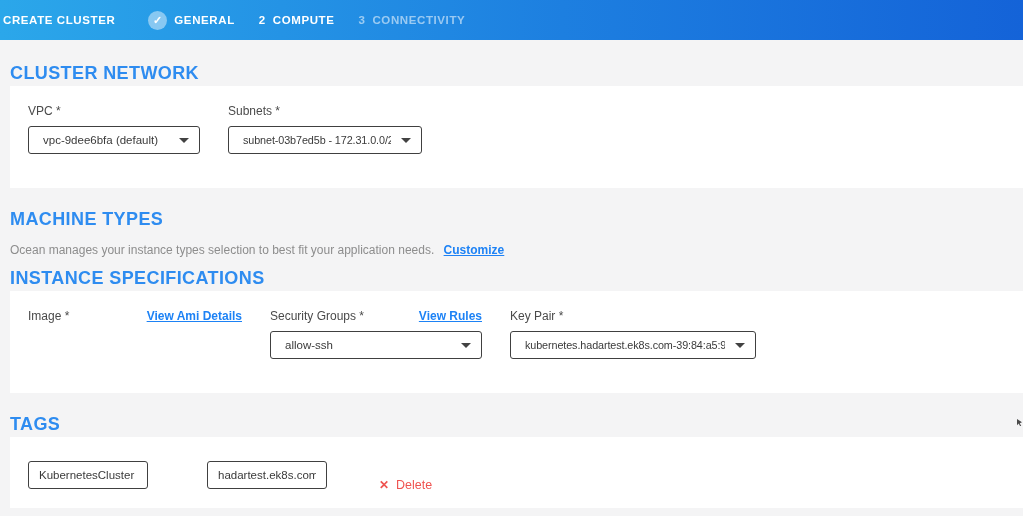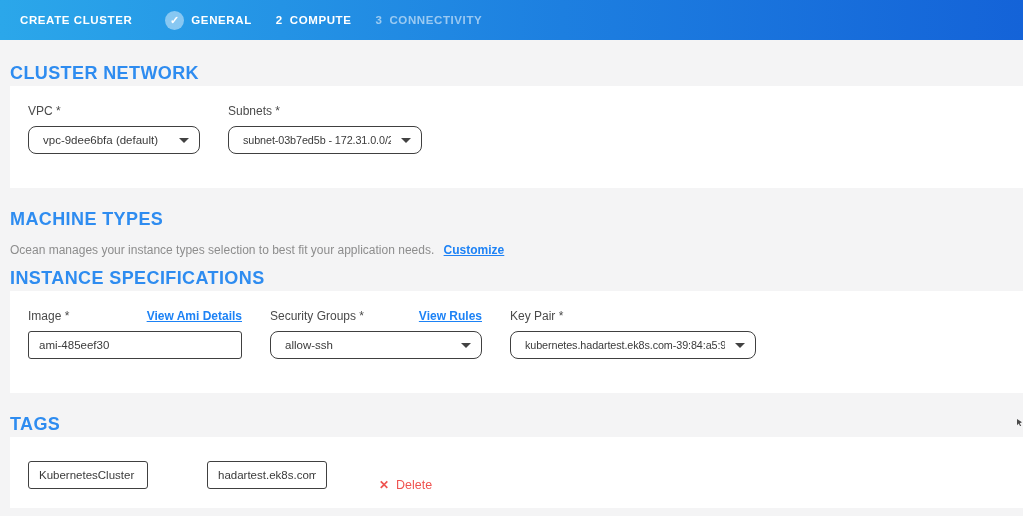--- a/index.html
+++ b/index.html
@@ -11,21 +11,21 @@
     position:relative;
     color:#3c3c3c;
   }
 
   
   .topbar {
     height:40px;
     background:linear-gradient(90deg,#2ba7ea 0%, #1d7fe0 55%, #1463d8 100%);
     display:flex;
     align-items:center;
-    padding-left:20px;
+    padding-left:3px;
     color:#ffffff;
   }
   .topbar-title {
     font-size:11.5px;
     font-weight:bold;
     letter-spacing:.6px;
     margin-right:33px;
   }
   .steps { display:flex; align-items:center; gap:24px; }
   .step {
@@ -96,21 +96,21 @@
     height:28px;
     border:1px solid #404040;
     border-radius:3px;
     background:#ffffff;
     display:flex;
     align-items:center;
     padding:0 10px;
     font-size:11.5px;
     color:#3a3a3a;
   }
-  .dropdown { justify-content:space-between; cursor:pointer;border-radius:8px; }
+  .dropdown { justify-content:space-between; cursor:pointer; }
   .dropdown .value {
     white-space:nowrap; overflow:hidden;
     padding-left:4px;
   }
   .dropdown .value.condensed { font-size:10.8px; letter-spacing:-0.1px; }
   .caret {
     flex-shrink:0;
     width:0; height:0;
     border-left:5px solid transparent;
     border-right:5px solid transparent;
@@ -219,21 +219,20 @@
   </div>
 
   <div class="section-heading h-specs">INSTANCE SPECIFICATIONS</div>
   <div class="card card-specs">
 
     <div class="field w-image">
       <div class="label-row">
         <span>Image *</span>
         <span class="inline-link">View Ami Details</span>
       </div>
-      <input class="text-control" type="text" value="ami-485eef30" style="">
     </div>
 
     <div class="field w-sg">
       <div class="label-row">
         <span>Security Groups *</span>
         <span class="inline-link">View Rules</span>
       </div>
       <div class="control dropdown w-sg">
         <span class="value">allow-ssh</span>
         <span class="caret"></span>

